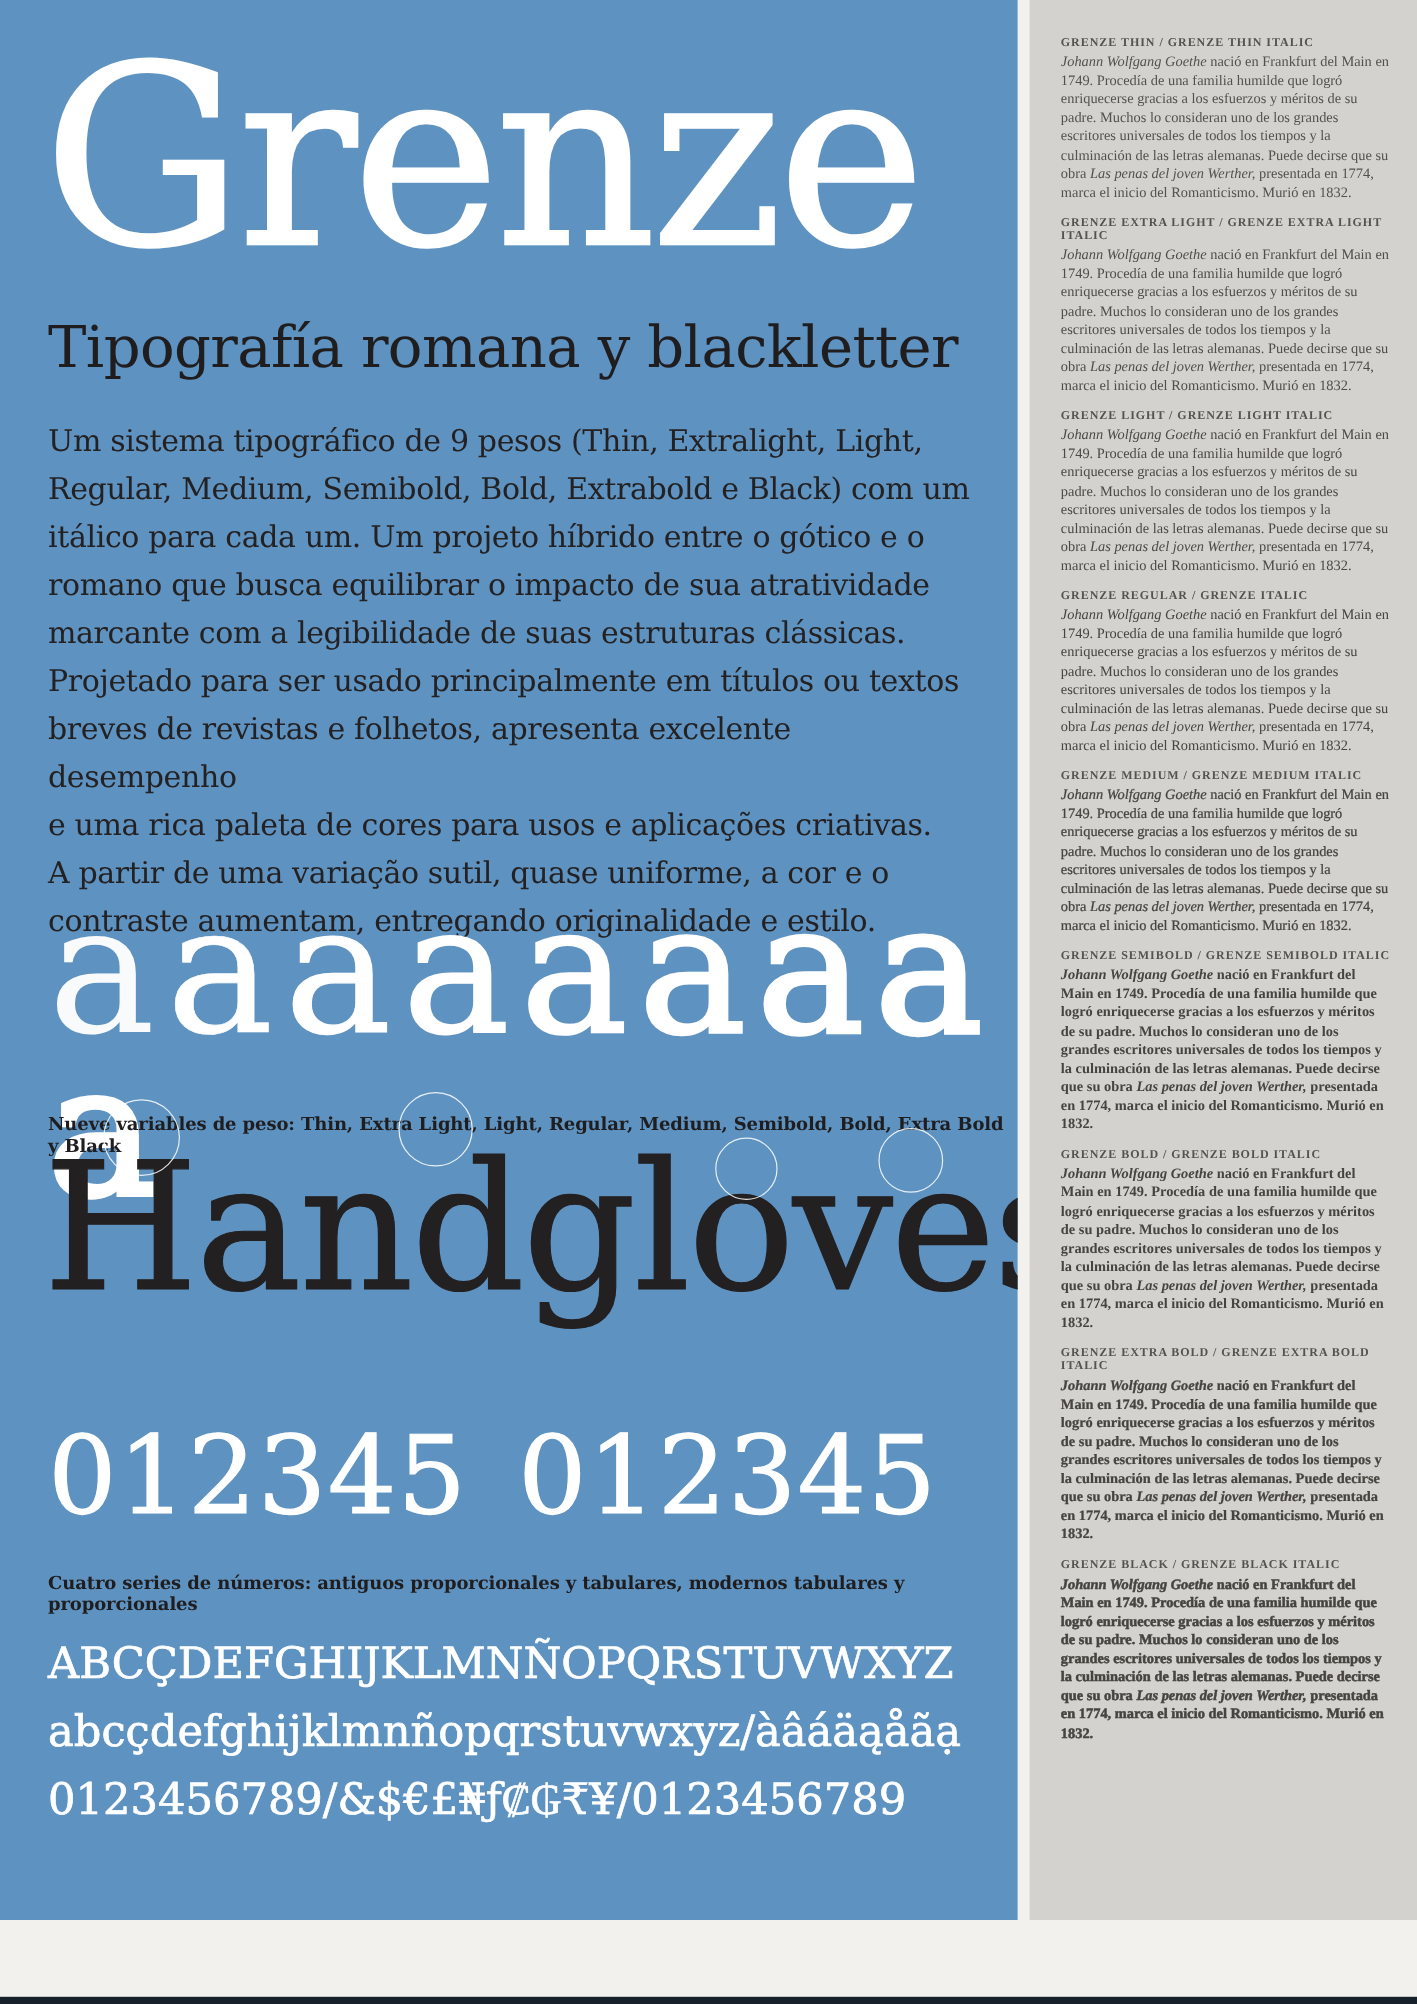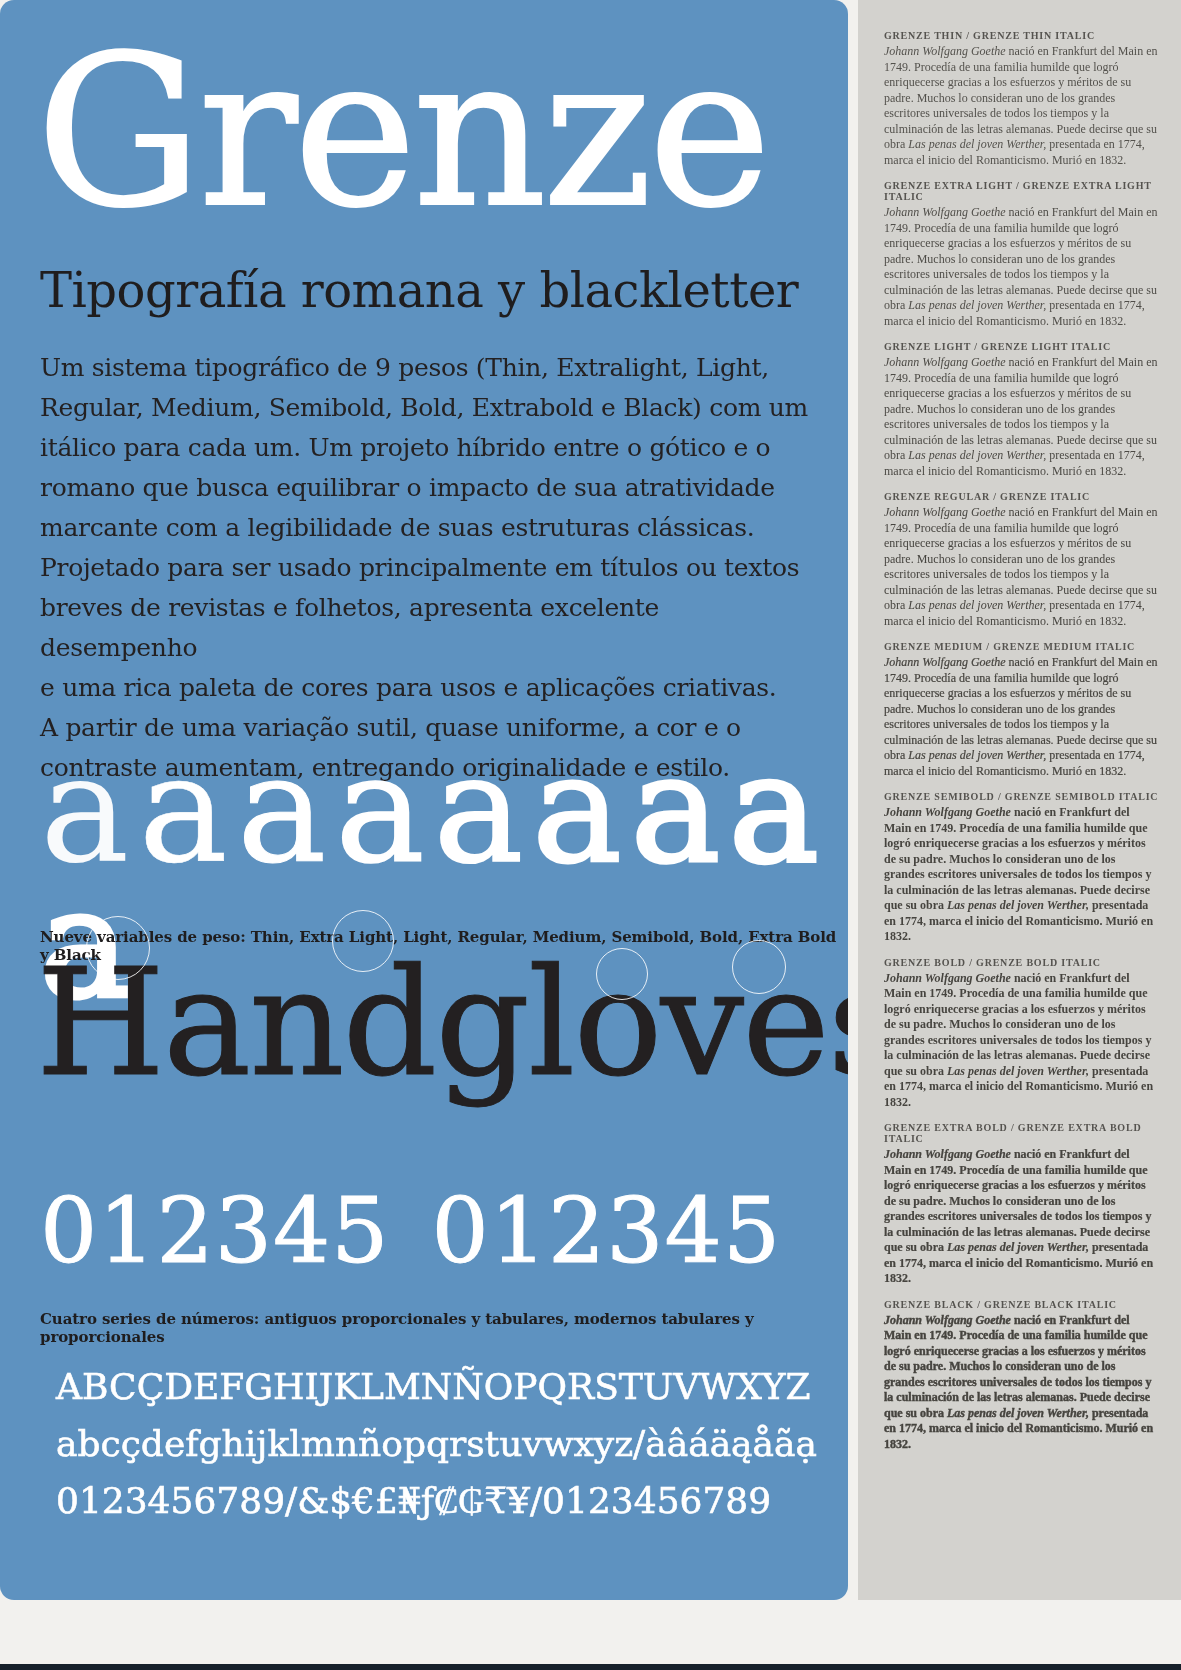--- a/index.html
+++ b/index.html
@@ -1,20 +1,20 @@
 <!DOCTYPE html>
 <html><head>
 <meta charset="utf-8">
 <style>
   html,body{margin:0;padding:0;}
   body{width:1181px;height:1670px;background:#f2f1ee;font-family:"DejaVu Serif",serif;overflow:hidden;}
   .poster{position:relative;width:1181px;height:1670px;}
 
   
-  .blue-panel{position:absolute;left:0;top:0;width:848px;height:1600px;background:#5e92c0;color:#242122;overflow:hidden;border-radius:14px;}
+  .blue-panel{position:absolute;left:0;top:0;width:848px;height:1600px;background:#5e92c0;color:#242122;overflow:hidden;}
   .headline{position:absolute;left:36px;top:28px;margin:0;font-size:208px;line-height:1;font-weight:500;color:#ffffff;-webkit-text-stroke:2px #ffffff;letter-spacing:-4px;}
   .subtitle{position:absolute;left:40px;top:262px;margin:0;font-size:48px;font-weight:400;color:#1f1d1e;letter-spacing:-0.5px;}
   .intro{position:absolute;left:40px;top:348px;margin:0;width:780px;font-size:25px;line-height:40px;white-space:pre-line;color:#242122;letter-spacing:-0.3px;}
 
   .a-row{position:absolute;left:40px;top:742px;width:790px;font-size:150px;line-height:135px;color:#ffffff;}
   .a-row span{display:inline-block;margin-right:9px;}
   .aw1{-webkit-text-stroke:0px #fff;opacity:.96;}
   .aw2{-webkit-text-stroke:.5px #fff;}
   .aw3{-webkit-text-stroke:1px #fff;}
   .aw4{-webkit-text-stroke:1.6px #fff;}
@@ -32,21 +32,21 @@
   .handgloves{position:absolute;left:36px;top:938px;margin:0;font-size:148px;line-height:170px;font-weight:500;color:#232021;-webkit-text-stroke:1px #232021;letter-spacing:-2px;}
   .circle{position:absolute;border:1.5px solid rgba(255,255,255,.85);border-radius:50%;}
   .c1{left:86px;top:916px;width:62px;height:62px;}
   .c2{left:332px;top:910px;width:60px;height:60px;}
   .c3{left:596px;top:948px;width:50px;height:50px;}
   .c4{left:732px;top:940px;width:52px;height:52px;}
 
   .figures-row{position:absolute;left:40px;top:1166px;font-size:90px;line-height:130px;color:#ffffff;-webkit-text-stroke:1px #fff;letter-spacing:1px;text-align:right;}
   .figures-row .set2{margin-left:42px;}
 
-  .alphabet{position:absolute;left:40px;top:1358px;color:#ffffff;font-size:36px;line-height:57px;-webkit-text-stroke:.6px #fff;letter-spacing:0;margin-left:16px;}
+  .alphabet{position:absolute;left:40px;top:1358px;color:#ffffff;font-size:36px;line-height:57px;-webkit-text-stroke:.6px #fff;letter-spacing:0;}
 
   
   .gray-col{position:absolute;left:858px;top:0;width:323px;height:1600px;background:#d3d2ce;box-sizing:border-box;padding:30px 22px 16px 26px;overflow:hidden;font-family:"Liberation Serif",serif;}
   .spec{margin:0 0 12px 0;}
   .spec h3{margin:0 0 3px 0;font-size:10px;font-weight:700;letter-spacing:.8px;color:#55534f;font-family:"Liberation Serif",serif;}
   .spec p{margin:0;font-size:12px;line-height:15.5px;color:#46443f;}
   .spec p i{font-style:italic;}
   .wt1 p{font-weight:400;opacity:.9;}
   .wt2 p{font-weight:400;opacity:.93;}
   .wt3 p{font-weight:400;opacity:.96;}

